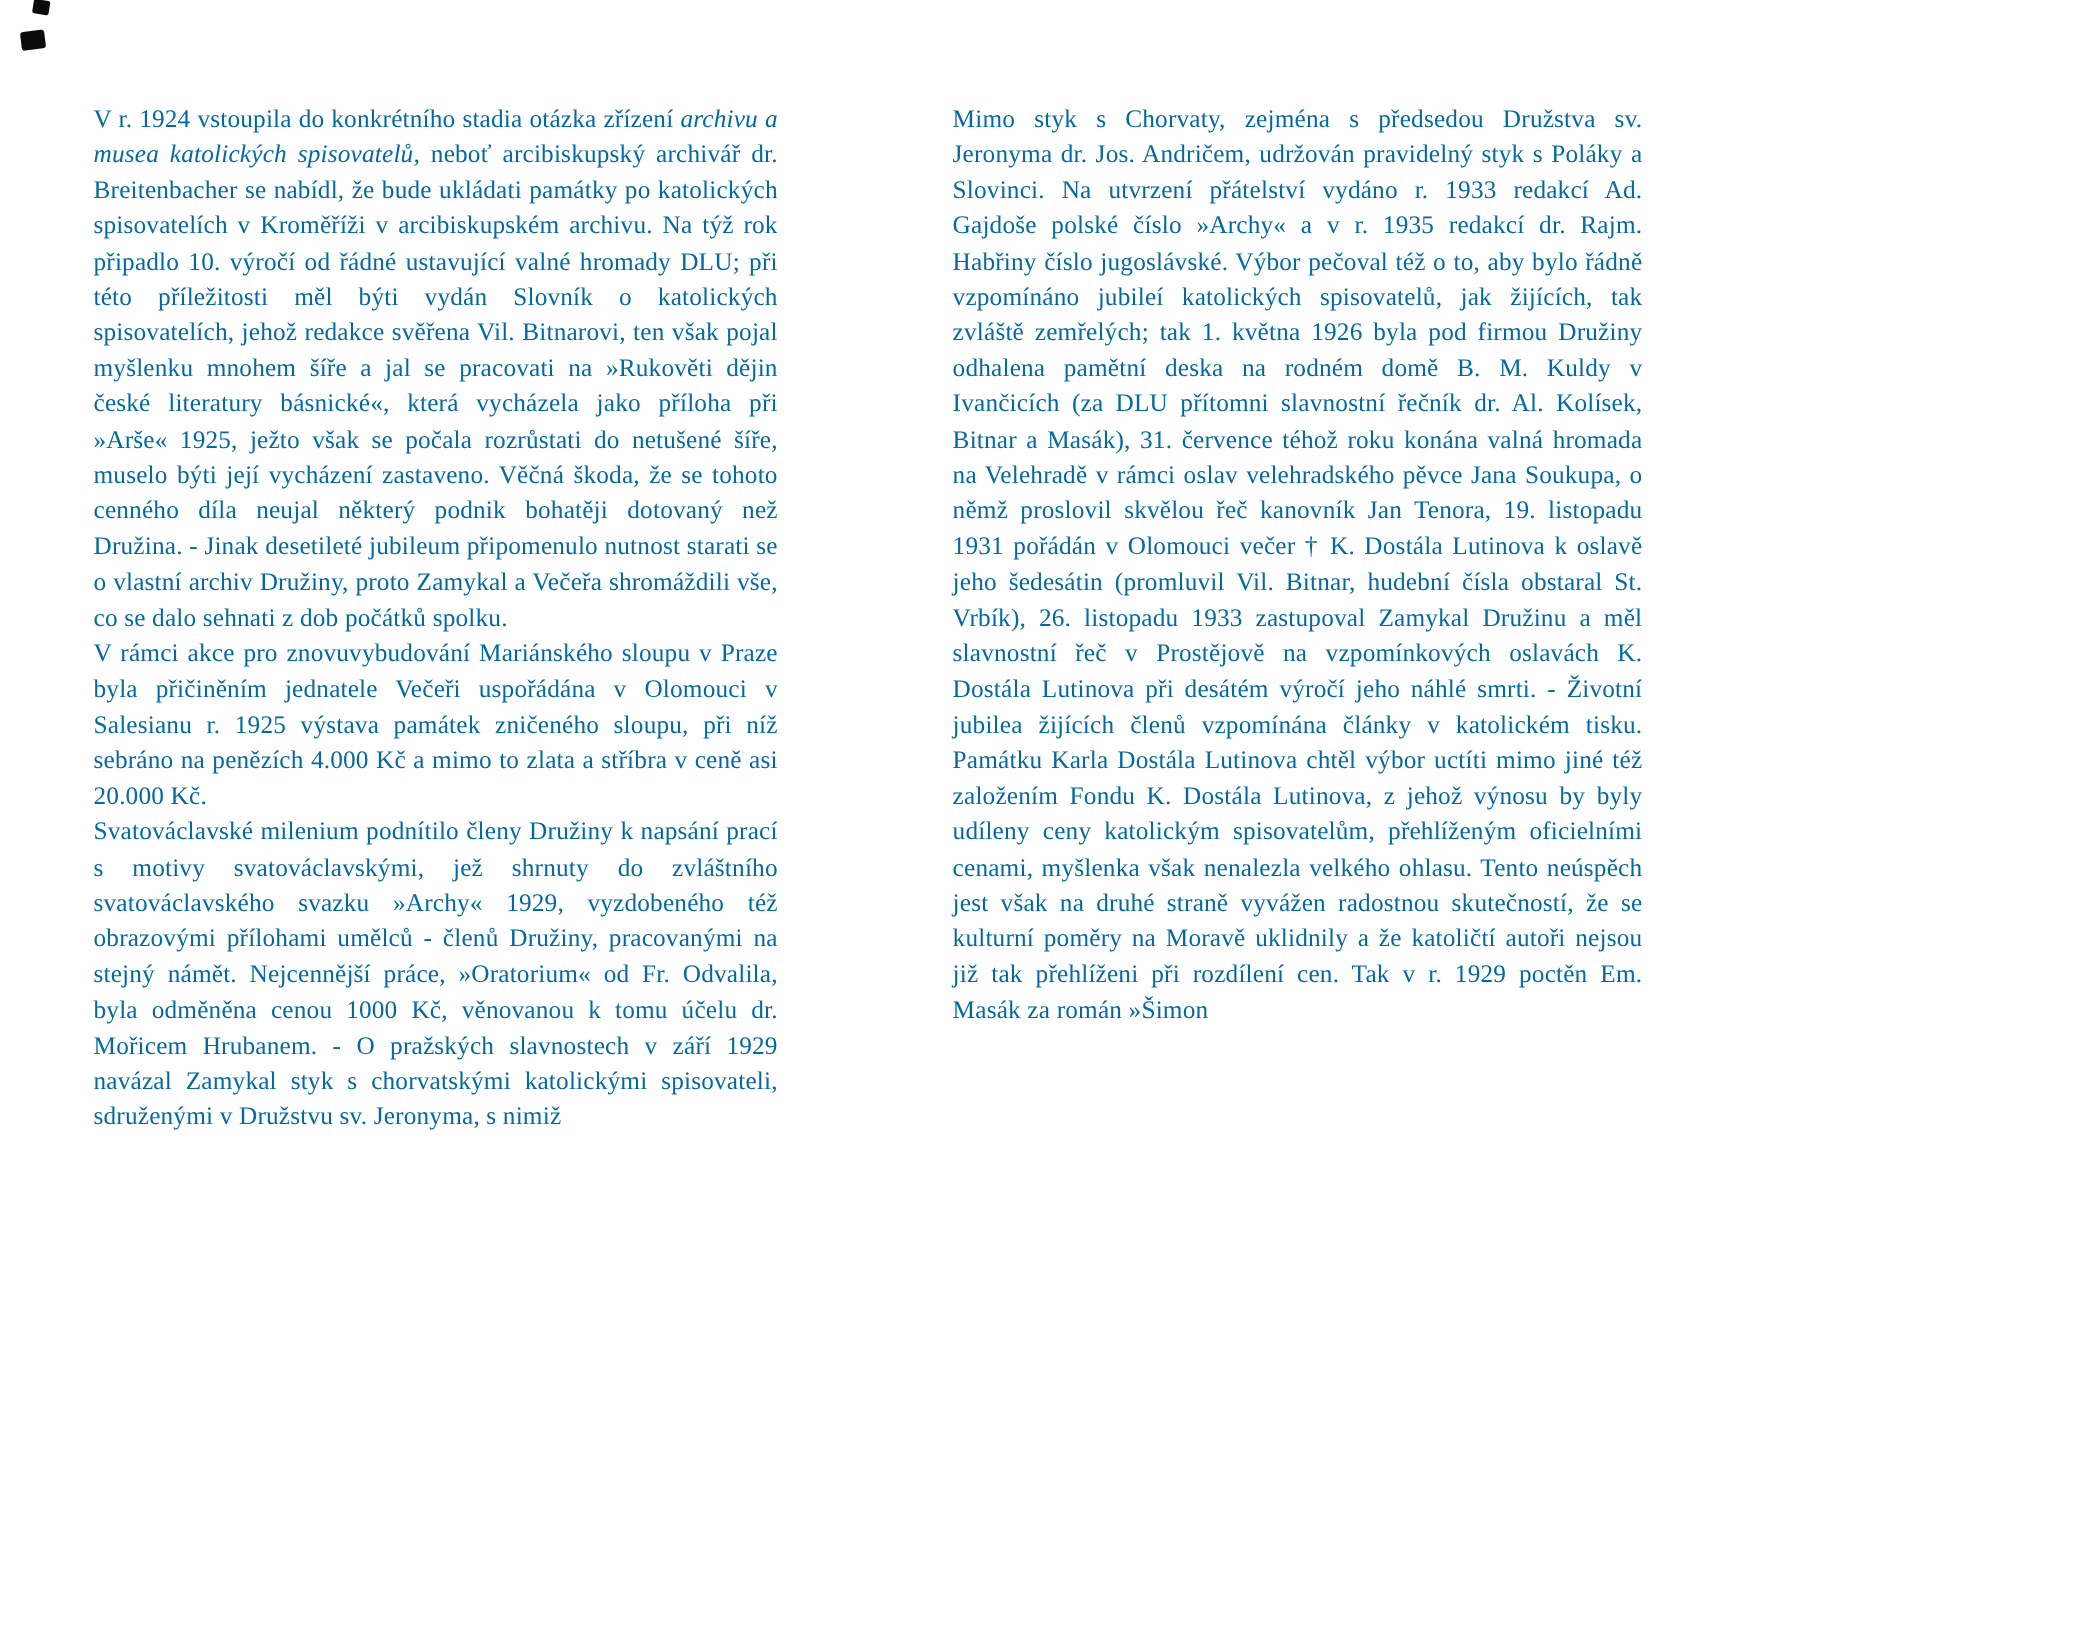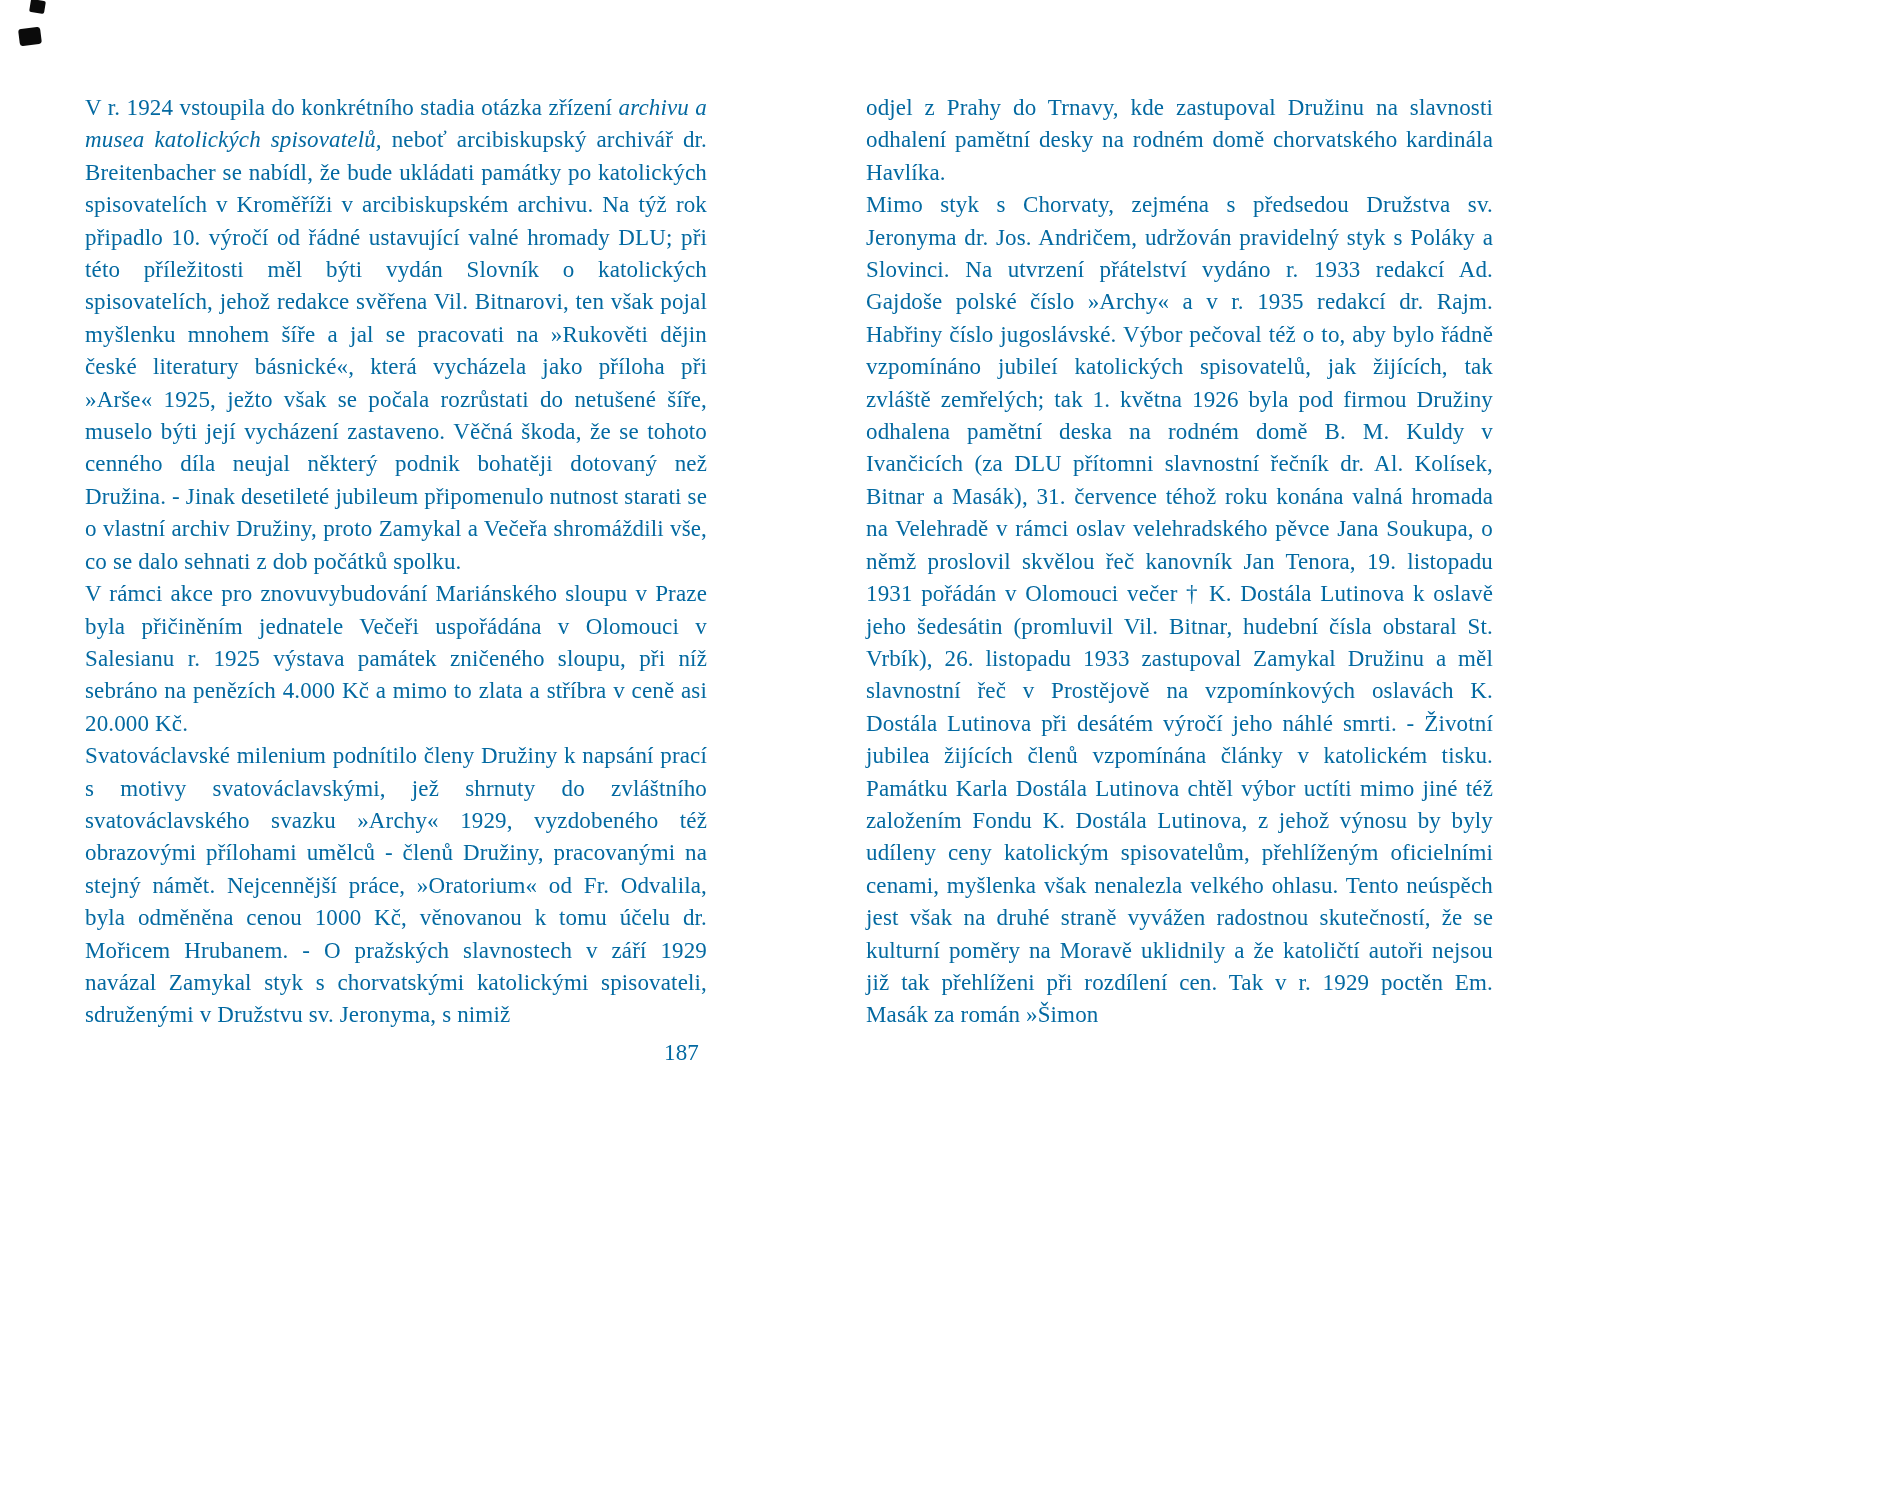--- a/index.html
+++ b/index.html
@@ -47,21 +47,19 @@
 
 <div class="spread">
 
   <div class="artifact a1"></div>
   <div class="artifact a2"></div>
 
   <div class="col left-col">
     <p class="para"><span>V r. 1924 vstoupila do konkrétního stadia otázka zřízení </span><span class="italic">archivu a musea katolických spisovatelů,</span><span> neboť arcibiskupský archivář dr. Breitenbacher se nabídl, že bude ukládati památky po katolických spisovatelích v Kroměříži v arcibiskupském archivu. Na týž rok připadlo 10. výročí od řádné ustavující valné hromady DLU; při této příležitosti měl býti vydán Slovník o katolických spisovatelích, jehož redakce svěřena Vil. Bitnarovi, ten však pojal myšlenku mnohem šíře a jal se pracovati na »Rukověti dějin české literatury básnické«, která vycházela jako příloha při »Arše« 1925, ježto však se počala rozrůstati do netušené šíře, muselo býti její vycházení zastaveno. Věčná škoda, že se tohoto cenného díla neujal některý podnik bohatěji dotovaný než Družina. - Jinak desetileté jubileum připomenulo nutnost starati se o vlastní archiv Družiny, proto Zamykal a Večeřa shromáždili vše, co se dalo sehnati z dob počátků spolku.</span></p>
     <p class="para">V rámci akce pro znovuvybudování Mariánského sloupu v Praze byla přičiněním jednatele Večeři uspořádána v Olomouci v Salesianu r. 1925 výstava památek zničeného sloupu, při níž sebráno na penězích 4.000 Kč a mimo to zlata a stříbra v ceně asi 20.000 Kč.</p>
     <p class="para">Svatováclavské milenium podnítilo členy Družiny k napsání prací s motivy svatováclavskými, jež shrnuty do zvláštního svatováclavského svazku »Archy« 1929, vyzdobeného též obrazovými přílohami umělců - členů Družiny, pracovanými na stejný námět. Nejcennější práce, »Oratorium« od Fr. Odvalila, byla odměněna cenou 1000 Kč, věnovanou k tomu účelu dr. Mořicem Hrubanem. - O pražských slavnostech v září 1929 navázal Zamykal styk s chorvatskými katolickými spisovateli, sdruženými v Družstvu sv. Jeronyma, s nimiž</p>
-    <div class="page-number pn-left">187</div>
   </div>
 
   <div class="col right-col">
-    <p class="para">odjel z Prahy do Trnavy, kde zastupoval Družinu na slavnosti odhalení pamětní desky na rodném domě chorvatského kardinála Havlíka.</p>
     <p class="para">Mimo styk s Chorvaty, zejména s předsedou Družstva sv. Jeronyma dr. Jos. Andričem, udržován pravidelný styk s Poláky a Slovinci. Na utvrzení přátelství vydáno r. 1933 redakcí Ad. Gajdoše polské číslo »Archy« a v r. 1935 redakcí dr. Rajm. Habřiny číslo jugoslávské. Výbor pečoval též o to, aby bylo řádně vzpomínáno jubileí katolických spisovatelů, jak žijících, tak zvláště zemřelých; tak 1. května 1926 byla pod firmou Družiny odhalena pamětní deska na rodném domě B. M. Kuldy v Ivančicích (za DLU přítomni slavnostní řečník dr. Al. Kolísek, Bitnar a Masák), 31. července téhož roku konána valná hromada na Velehradě v rámci oslav velehradského pěvce Jana Soukupa, o němž proslovil skvělou řeč kanovník Jan Tenora, 19. listopadu 1931 pořádán v Olomouci večer † K. Dostála Lutinova k oslavě jeho šedesátin (promluvil Vil. Bitnar, hudební čísla obstaral St. Vrbík), 26. listopadu 1933 zastupoval Zamykal Družinu a měl slavnostní řeč v Prostějově na vzpomínkových oslavách K. Dostála Lutinova při desátém výročí jeho náhlé smrti. - Životní jubilea žijících členů vzpomínána články v katolickém tisku. Památku Karla Dostála Lutinova chtěl výbor uctíti mimo jiné též založením Fondu K. Dostála Lutinova, z jehož výnosu by byly udíleny ceny katolickým spisovatelům, přehlíženým oficielními cenami, myšlenka však nenalezla velkého ohlasu. Tento neúspěch jest však na druhé straně vyvážen radostnou skutečností, že se kulturní poměry na Moravě uklidnily a že katoličtí autoři nejsou již tak přehlíženi při rozdílení cen. Tak v r. 1929 poctěn Em. Masák za román »Šimon</p>
   </div>
 
 </div>
 
 </body></html>

